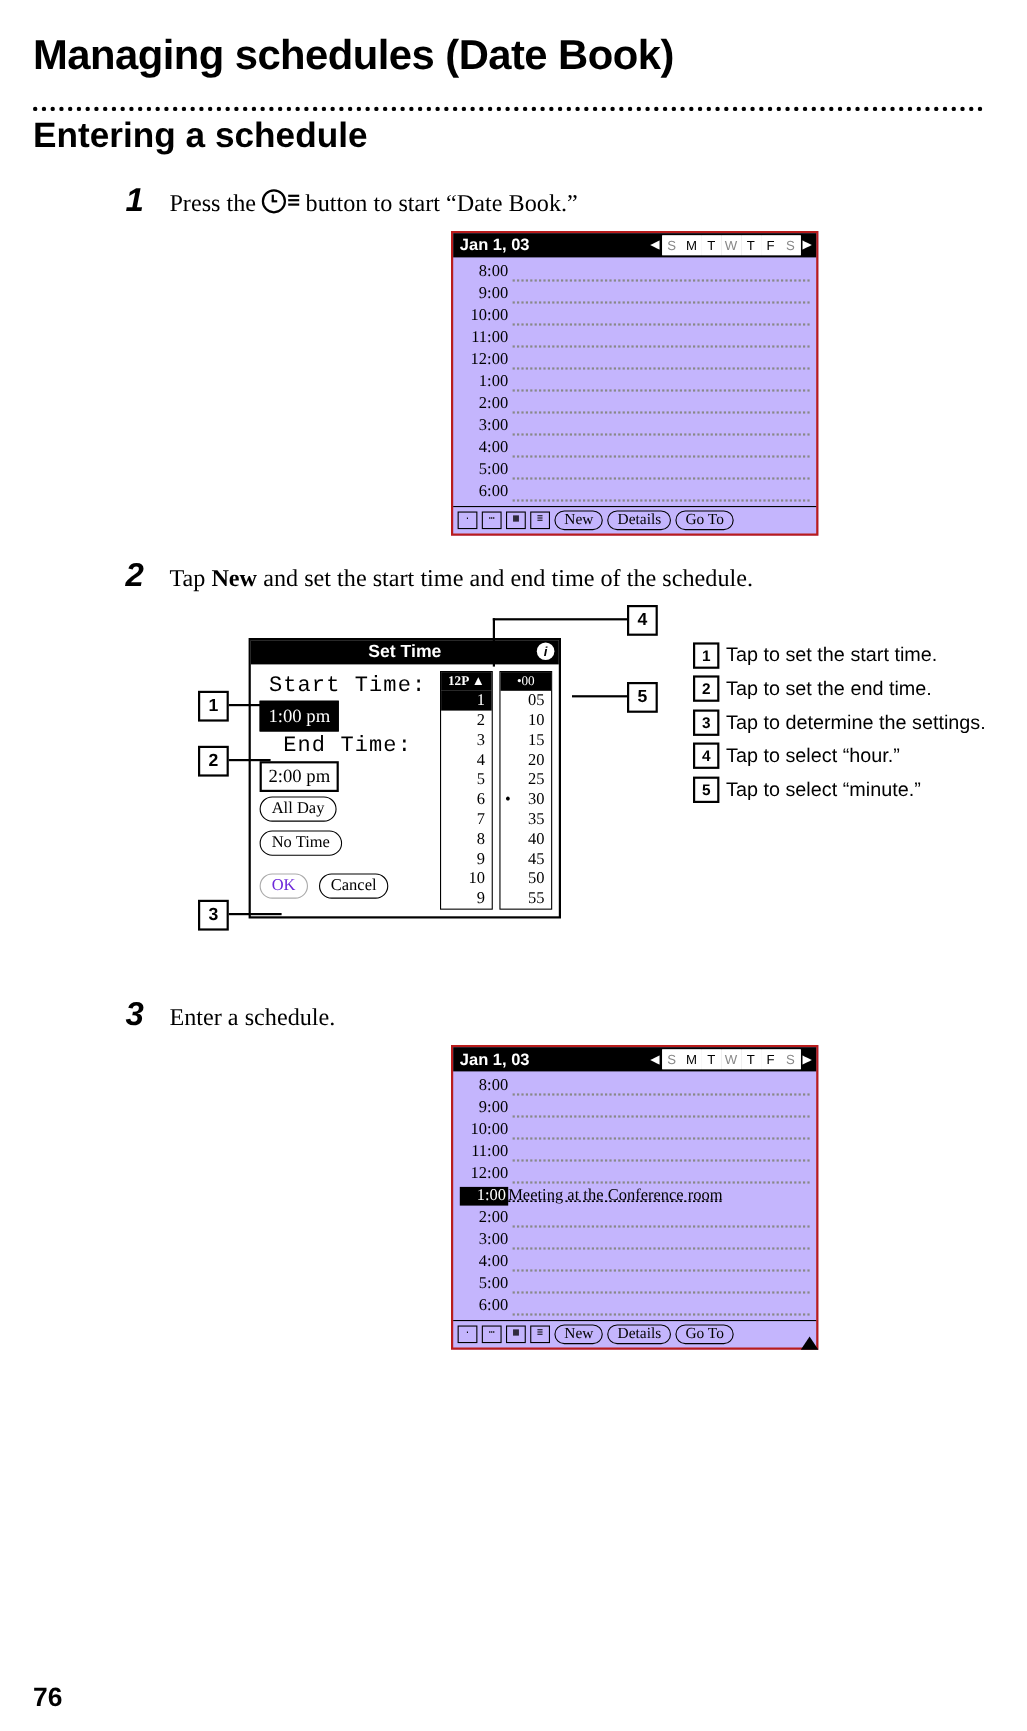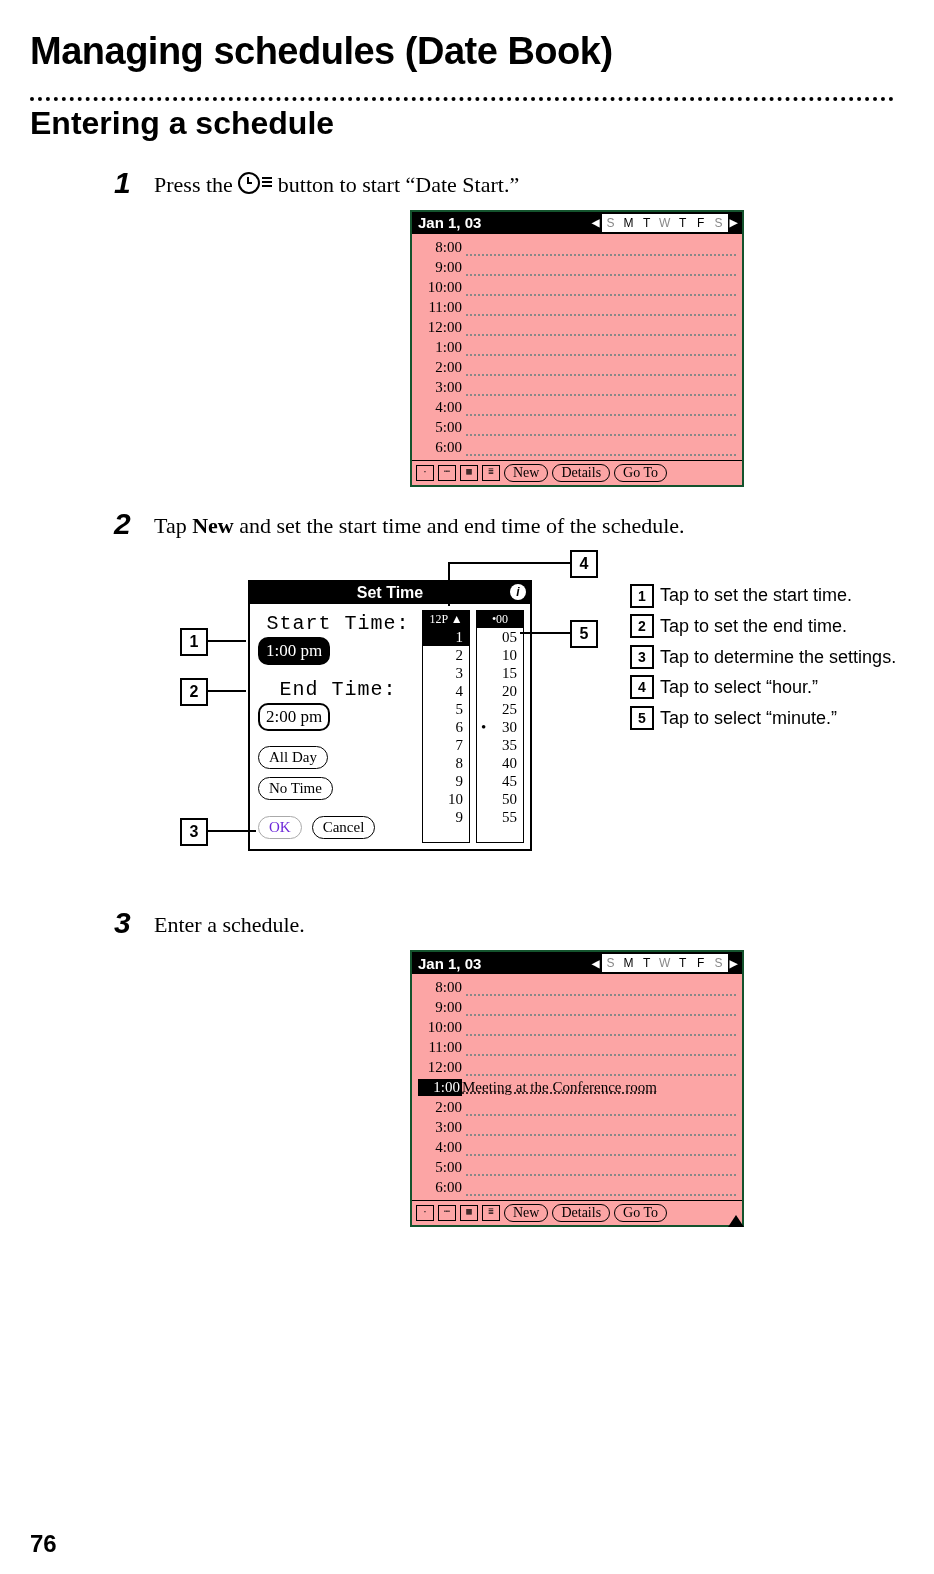--- a/index.html
+++ b/index.html
@@ -67,22 +67,22 @@
   .clock-lines {
     display:inline-block; vertical-align:3px; margin-left:2px;
   }
   .clock-lines span {
     display:block; width:10px; height:2px; background:#000; margin:2px 0;
   }
 
   
   .dayview {
     width: 330px;
-    border: 2px solid #14532d;
-    background:#fca5a5;
+    border: 2px solid #b91c1c;
+    background:#c4b5fd;
     margin: 10px 0 24px 380px;
     font-family: "Courier New", monospace;
     font-size: 15px;
     position: relative;
   }
   .dayview-header {
     background:#000; color:#fff;
     display:flex; align-items:center; justify-content:space-between;
     padding: 2px 2px;
   }
@@ -113,50 +113,50 @@
     border-left:8px solid transparent; border-right:8px solid transparent; border-bottom:12px solid #000;
   }
 
   
   .settime-wrap {
     position: relative;
     margin: 10px 0 30px 120px;
     height: 330px;
   }
   .settime {
-    position:absolute; left:98px; top:30px;
+    position:absolute; left:76px; top:30px;
     width: 280px;
     border: 2px solid #000; background:#fff;
     font-family: Arial, sans-serif;
   }
   .settime-title {
     background:#000; color:#fff; text-align:center; font-weight:bold; padding:2px 0; font-size:16px;
     position:relative;
   }
   .settime-title .info {
     position:absolute; right:4px; top:2px; width:16px; height:16px; border-radius:50%; background:#fff; color:#000;
     font-style: italic; font-weight:bold; font-size:12px; text-align:center; line-height:16px;
   }
   .settime-body { display:flex; padding:6px; gap:6px; }
   .left-col { flex:1; }
   .lbl { font-family: "Courier New", monospace; font-size:20px; margin:2px 0 2px 4px; letter-spacing:1px;text-align:center;}
   .timebox {
-    border:2px solid #000; border-radius:10px; padding:2px 6px; font-family: Georgia, serif; font-size:17px;
-    display:inline-block; margin:0 0 11px 2px;
+    border:2px solid #000; border-radius:0; padding:2px 6px; font-family: Georgia, serif; font-size:17px;
+    display:inline-block; margin:0 0 0 2px;
   }
   .timebox.sel { background:#000; color:#fff; }
   .ovalbtn { border:1px solid #000; border-radius:12px; padding:2px 10px; font-family: Georgia, serif; font-size:15px; display:inline-block; margin:4px 2px;}
   .okrow { display:flex; gap:6px; margin-top:8px; }
   .okrow .ovalbtn.dim { color:#6d28d9; border-color:#aaa;}
   .scrollcol {
     border:1px solid #000; width:46px; font-family: Georgia, serif; font-size:15px; text-align:right; padding:0;
     display:flex; flex-direction:column;
   }
   .scrollcol .hdr { background:#000; color:#fff; text-align:center; font-size:12px; padding:1px 0;}
-  .scrollcol .hdr.arrowcell { font-weight:normal; }
+  .scrollcol .hdr.arrowcell { font-weight:bold; }
   .scrollcol .cell { padding:0 6px; height:18px; line-height:18px;}
   .scrollcol .cell.sel { background:#000; color:#fff; }
   .scrollcol .cell.dot::before { content:"•"; float:left; margin-left:-2px;}
 
   
   .callout-num {
     position:absolute;
     width:24px; height:24px; border:2px solid #000; background:#fff;
     text-align:center; font-family: Arial, sans-serif; font-weight:bold; font-size:16px; line-height:24px;
   }
@@ -180,21 +180,21 @@
 
 <h1 class="page-title">Managing schedules (Date Book)</h1>
 <div class="dotted-rule"></div>
 <h2 class="section-title">Entering a schedule</h2>
 
 <div class="step">
   <div class="step-num">1</div>
   <div class="step-text">
     <span>Press the </span>
     <span class="clock-glyph"></span><span class="clock-lines"><span></span><span></span><span></span></span>
-    <span> button to start “Date Start.”</span>
+    <span> button to start “Date Book.”</span>
   </div>
 </div>
 
 <div class="dayview">
   <div class="dayview-header">
     <span class="date">Jan 1, 03</span>
     <span class="daycells">
       <span class="arrow">◀</span>
       <span class="daycell dim">S</span>
       <span class="daycell">M</span>

